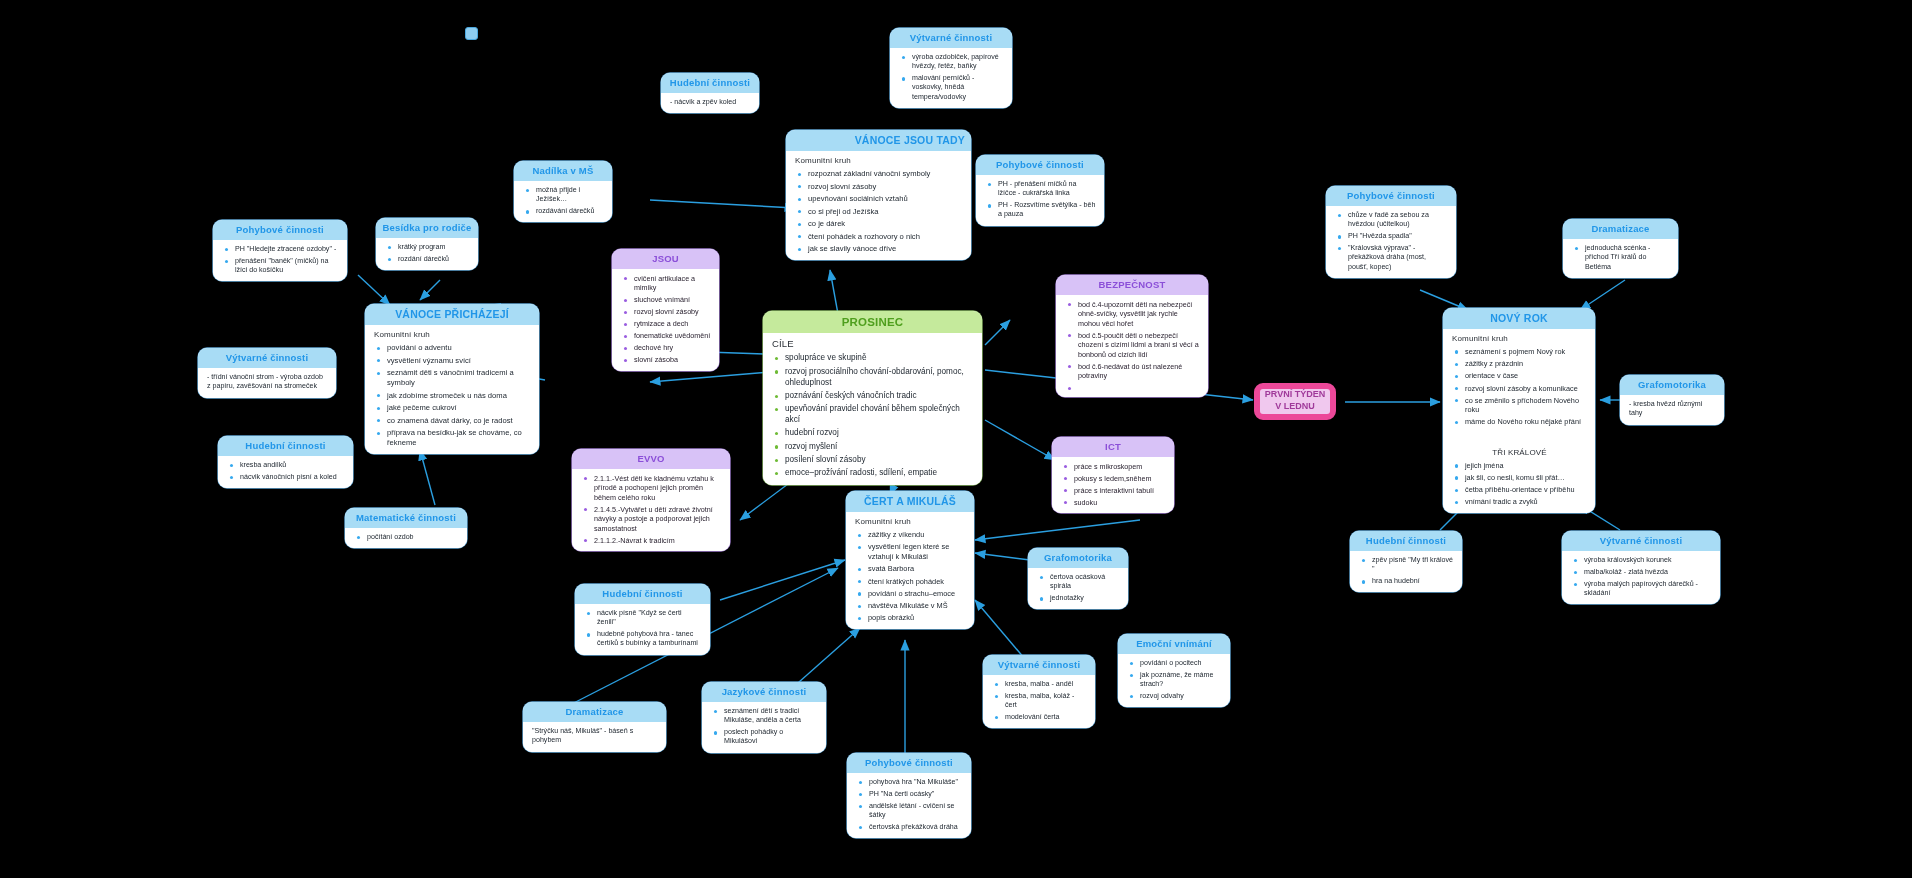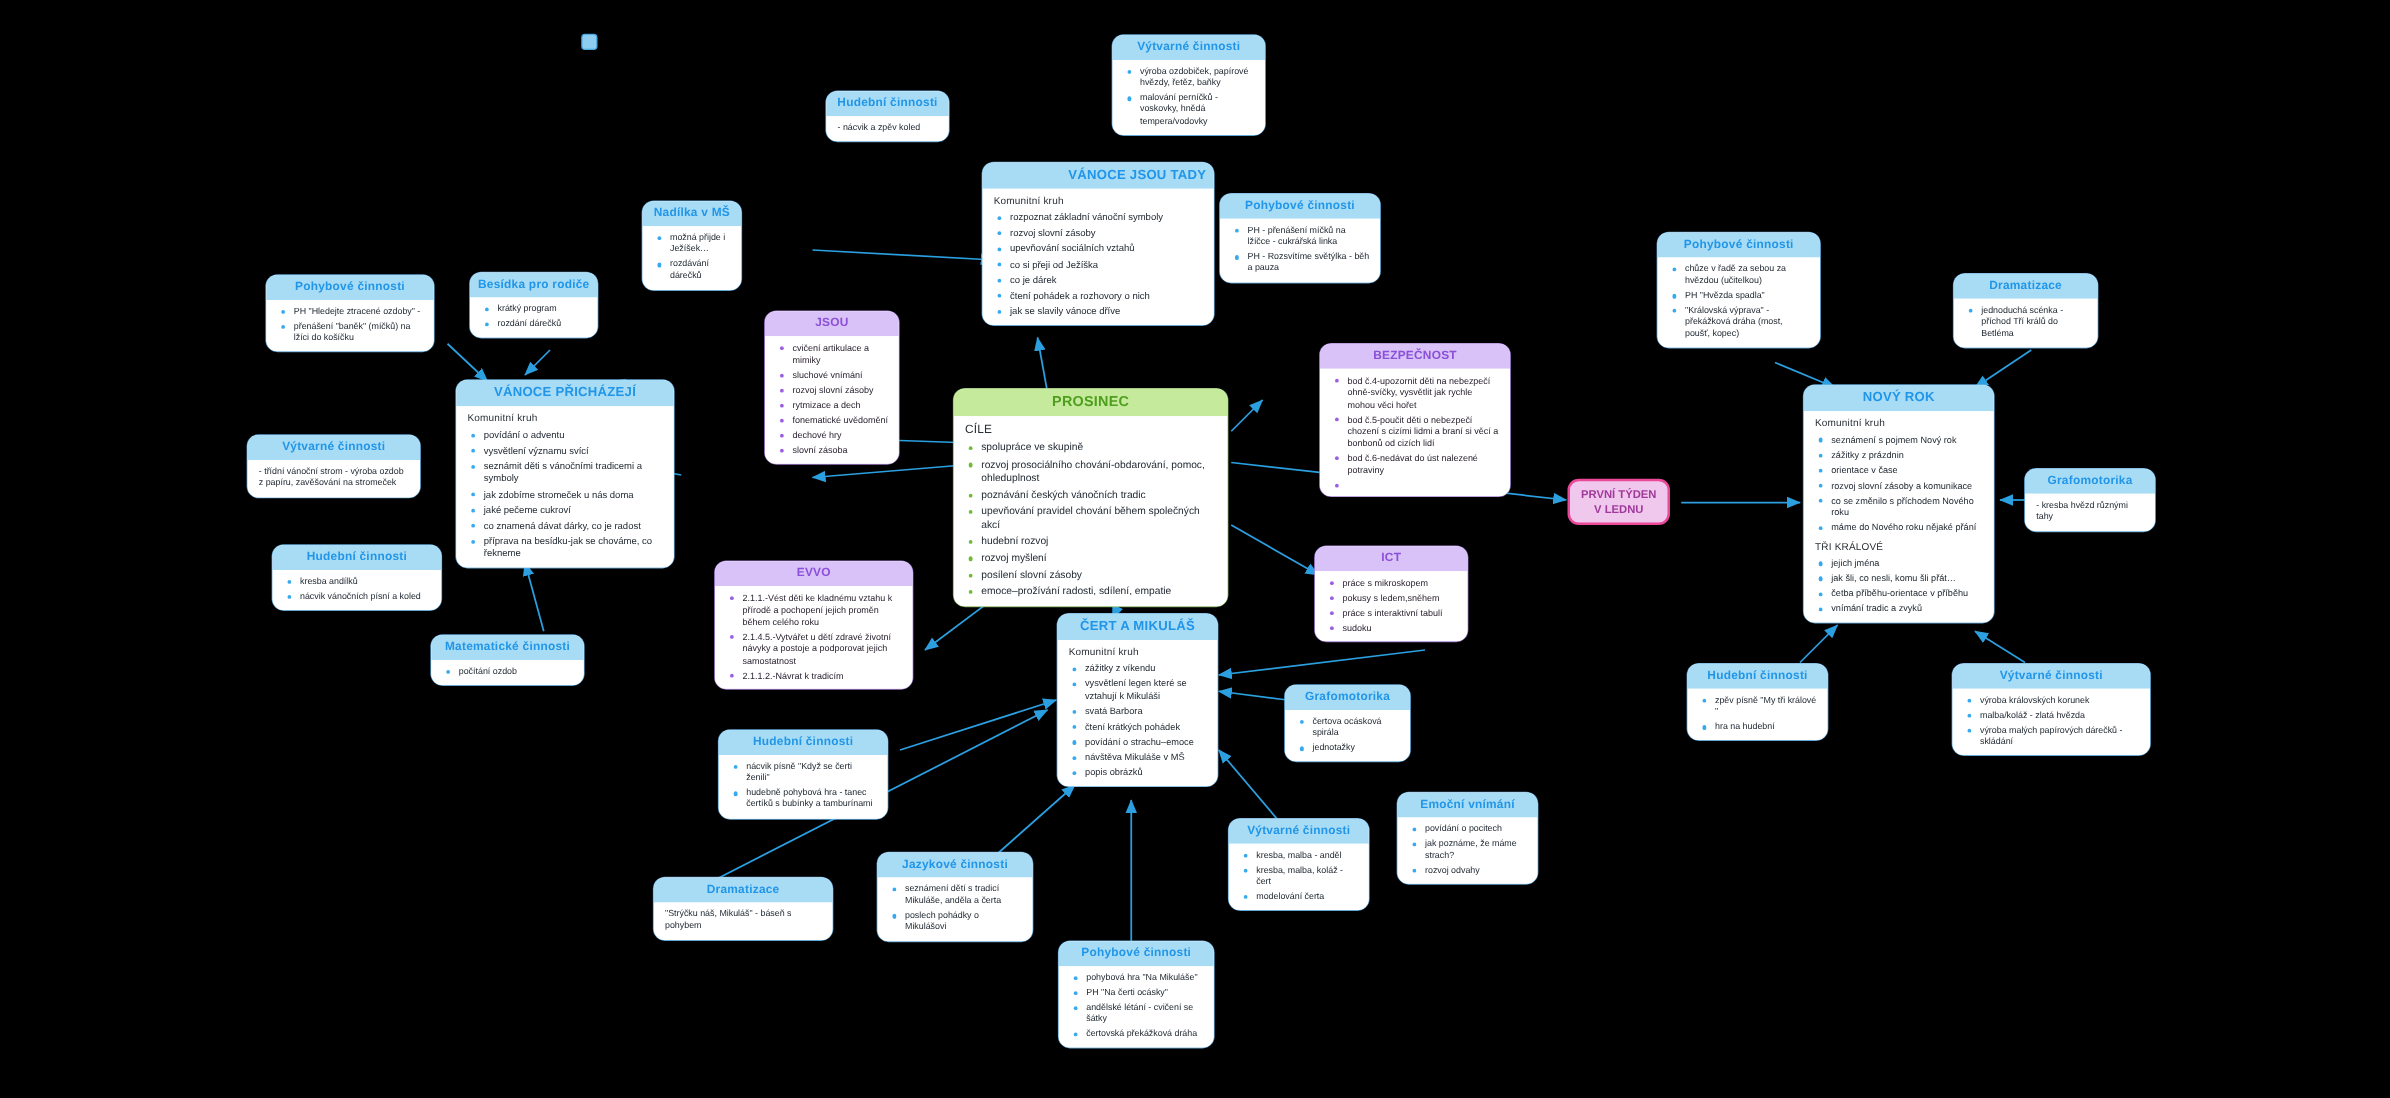--- a/index.html
+++ b/index.html
@@ -77,37 +77,37 @@
   
   .t-green .hdr { background: #c5ea9c; color: #4f9f1e; }
   .t-green .body { color: #222a33; }
   .t-green li::before { background: #6fbb36; }
   .t-green { box-shadow: 0 0 0 0.7px rgba(150,200,110,0.9); }
 
   
   .pill {
     position: absolute;
     background: #f0c8ee;
-    border: 2px solid #ec4899;
+    border: 6px solid #ec4899;
     border-radius: 9px;
-    display: flex; align-items: center; justify-content: center;
+    display: flex; align-items: flex-start; justify-content: center;
     text-align: center;
     color: #a03a9a;
     font-weight: bold;
     line-height: 1.3;
     z-index: 6;
   }
 
   .sublabel {
     margin: 0 0 4px 0;
     font-size: 9.5px;
     color: #2a2f36;
     letter-spacing: 0.15px;
   }
-  .sublabel.mid { margin-top: 6px; }
+  .sublabel.mid { margin-top: 21px; text-align: center; }
 
   .handle {
     position: absolute;
     width: 13px; height: 13px;
     background: #8ecdf0;
     border: 1px solid #4aa8e0;
     border-radius: 3px;
     z-index: 20;
   }
 </style>
@@ -346,21 +346,21 @@
 
   <div class="node t-blue" style="left:345px; top:508px; width:122px; font-size:7.1px;">
     <div class="hdr" style="font-size:9.5px;">Matematické činnosti</div>
     <div class="body">
       <ul>
         <li>počítání  ozdob</li>
       </ul>
     </div>
   </div>
 
-  <div class="node t-blue" style="left:514px; top:161px; width:79px; font-size:7.1px;">
+  <div class="node t-blue" style="left:514px; top:161px; width:98px; font-size:7.1px;">
     <div class="hdr" style="font-size:9.5px;">Nadílka v MŠ</div>
     <div class="body">
       <ul>
         <li>možná přijde i Ježíšek…</li>
         <li>rozdávání dárečků</li>
       </ul>
     </div>
   </div>
 
   <div class="node t-blue" style="left:661px; top:73px; width:98px; font-size:7.1px;">

